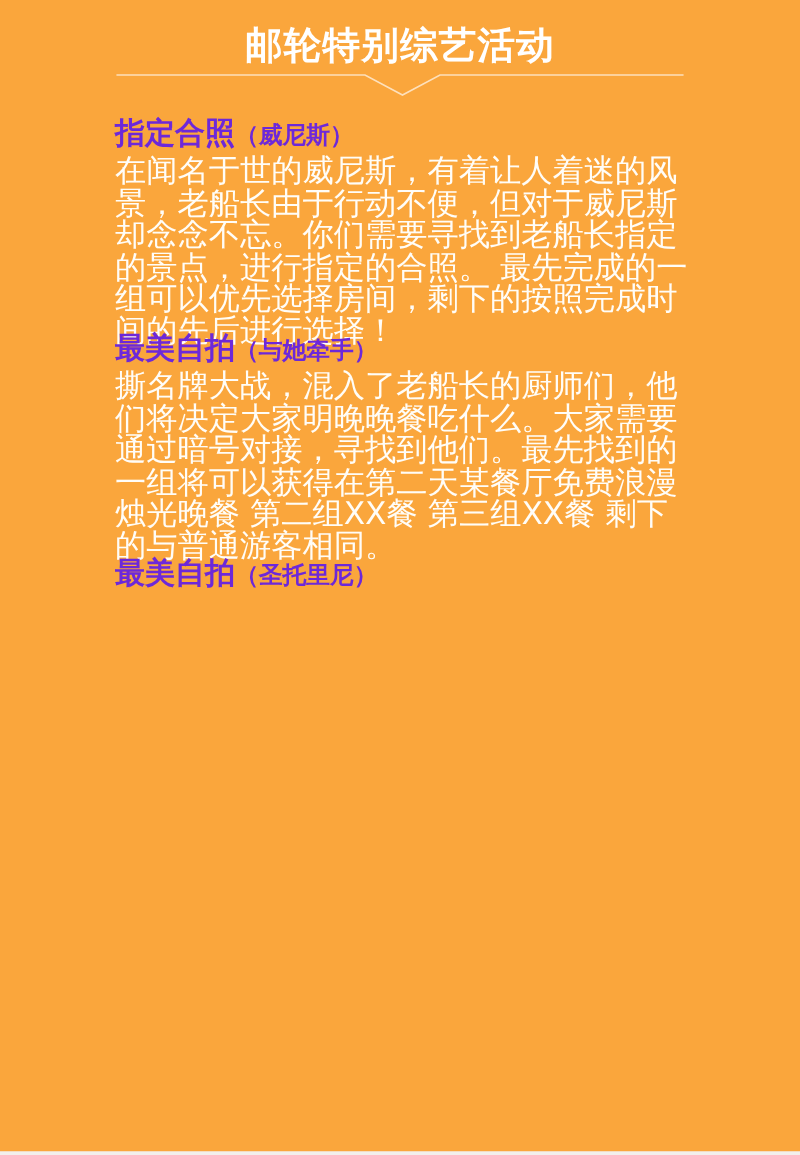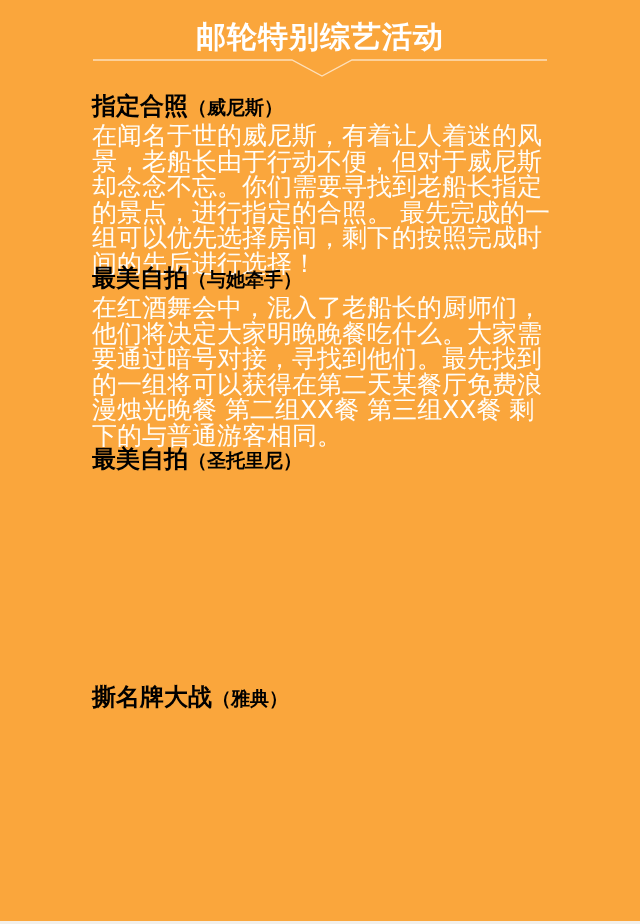--- a/index.html
+++ b/index.html
@@ -37,21 +37,21 @@
   .section {
     position: absolute;
     left: 92px;
     width: 460px;
   }
   .section-1 { top: 92px; }
   .section-2 { top: 264px; }
   .section-3 { top: 445px; font-family: Liberation Serif, serif; }
   .section-4 { top: 683px; }
   .section-heading {
-    color: #000000;
+    color: #6d28d9;
     font-weight: bold;
     font-size: 24px;
     line-height: 28px;
     white-space: nowrap;
   }
   .section-location {
     font-size: 19px;
     font-weight: bold;
   }
   .section-body {
@@ -87,29 +87,26 @@
     <div class="section-heading">
       <span>指定合照</span><span class="section-location">（威尼斯）</span>
     </div>
     <div class="section-body">在闻名于世的威尼斯，有着让人着迷的风景，老船长由于行动不便，但对于威尼斯却念念不忘。你们需要寻找到老船长指定的景点，进行指定的合照。 最先完成的一组可以优先选择房间，剩下的按照完成时间的先后进行选择！</div>
   </div>
 
   <div class="section section-2">
     <div class="section-heading">
       <span>最美自拍</span><span class="section-location">（与她牵手）</span>
     </div>
-    <div class="section-body">在红酒舞会中，混入了老船长的厨师们，他们将决定大家明晚晚餐吃什么。大家需要通过暗号对接，寻找到他们。最先找到的一组将可以获得在第二天某餐厅免费浪漫烛光晚餐 第二组XX餐 第三组XX餐 剩下的与普通游客相同。</div>
+    <div class="section-body">撕名牌大战，混入了老船长的厨师们，他们将决定大家明晚晚餐吃什么。大家需要通过暗号对接，寻找到他们。最先找到的一组将可以获得在第二天某餐厅免费浪漫烛光晚餐 第二组XX餐 第三组XX餐 剩下的与普通游客相同。</div>
   </div>
 
   <div class="section section-3">
     <div class="section-heading">
       <span>最美自拍</span><span class="section-location">（圣托里尼）</span>
     </div>
   </div>
 
   <div class="section section-4">
-    <div class="section-heading">
-      <span>撕名牌大战</span><span class="section-location">（雅典）</span>
-    </div>
   </div>
 
   <div class="bottom-strip"></div>
 </div>
 
 </body></html>

